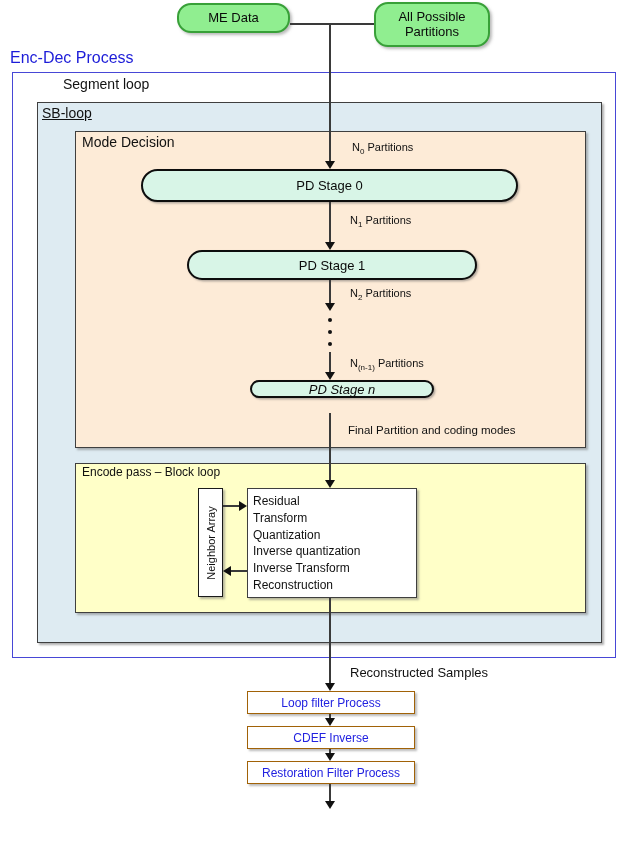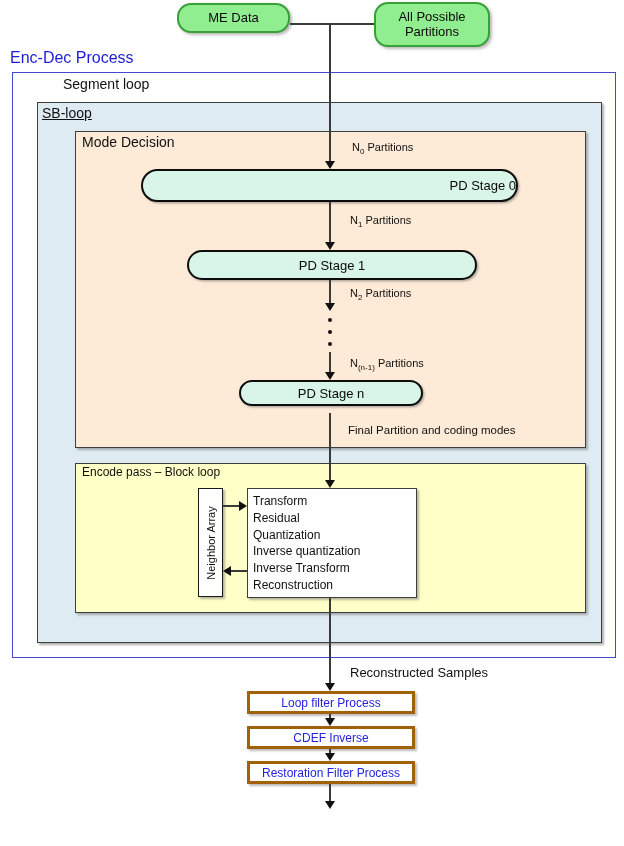--- a/index.html
+++ b/index.html
@@ -39,21 +39,21 @@
   .plabel sub { font-size:8px; }
   .ann { position:absolute; color:#111; white-space:nowrap; z-index:3; }
 
   
   .na-box { position:absolute; left:198px; top:488px; width:25px; height:109px; background:#ffffff; border:1px solid #1a1a1a; box-shadow:2px 2px 2px rgba(110,110,110,.5); z-index:2; }
   .na-box span { position:absolute; left:50%; top:50%; transform:translate(-50%,-50%) rotate(-90deg); white-space:nowrap; font-size:11px; color:#111; }
   .steps-box { position:absolute; left:247px; top:488px; width:170px; height:110px; background:#ffffff; border:1px solid #3f3f3f; box-shadow:2px 2px 2px rgba(110,110,110,.5); z-index:2; padding:4px 0 0 5px; }
   .steps-box div { font-size:12px; line-height:16.8px; color:#111; white-space:nowrap; }
 
   
-  .proc { position:absolute; left:247px; width:168px; height:23px; background:#ffffff; border:3px solid #a16207;
+  .proc { position:absolute; left:247px; width:168px; height:23px; background:#ffffff; border:1px solid #a16207;
           box-shadow:2px 2px 2px rgba(120,120,120,.5); display:flex; align-items:center; justify-content:center;
           font-size:12px; color:#2222e0; z-index:2; white-space:nowrap; }
 </style>
 </head>
 <body>
 
 <div class="canvas">
 
   <div class="title-label">Enc-Dec Process</div>
 
@@ -78,21 +78,21 @@
 
   <div class="hline" style="left:290px; top:23px; width:40px;"></div>
   <div class="hline" style="left:330px; top:23px; width:44px;"></div>
 
   <div class="vline" style="left:329px; top:23px; height:140px;"></div>
   <div class="arr-down" style="left:325px; top:161px;"></div>
   <div class="plabel" style="left:352px; top:141px;">
     <span>N</span><sub>0</sub><span> Partitions</span>
   </div>
 
-  <div class="pill" style="left:141px; top:169px; width:377px; height:33px;justify-content:flex-end;">
+  <div class="pill" style="left:141px; top:169px; width:377px; height:33px;">
     <span>PD Stage 0</span>
   </div>
 
   <div class="vline" style="left:329px; top:202px; height:41px;"></div>
   <div class="arr-down" style="left:325px; top:242px;"></div>
   <div class="plabel" style="left:350px; top:214px;">
     <span>N</span><sub>1</sub><span> Partitions</span>
   </div>
 
   <div class="pill" style="left:187px; top:250px; width:290px; height:30px;">
@@ -108,39 +108,39 @@
   <div class="dot" style="left:328px; top:318px;"></div>
   <div class="dot" style="left:328px; top:330px;"></div>
   <div class="dot" style="left:328px; top:342px;"></div>
 
   <div class="vline" style="left:329px; top:352px; height:20px;"></div>
   <div class="arr-down" style="left:325px; top:372px;"></div>
   <div class="plabel" style="left:350px; top:357px;">
     <span>N</span><sub>(n-1)</sub><span> Partitions</span>
   </div>
 
-  <div class="pill" style="left:239px; top:380px; width:184px; height:26px;">
+  <div class="pill" style="left:250px; top:380px; width:184px; height:18px;font-style:italic;">
     <span>PD Stage n</span>
   </div>
 
   <div class="vline" style="left:329px; top:413px; height:68px;"></div>
   <div class="arr-down" style="left:325px; top:480px;"></div>
   <div class="ann" style="left:348px; top:424px; font-size:11.5px;">Final Partition and coding modes</div>
 
   <div class="na-box">
     <span>Neighbor Array</span>
   </div>
   <div class="hline" style="left:223px; top:505px; width:18px;"></div>
   <div class="arr-right" style="left:239px; top:501px;"></div>
   <div class="hline" style="left:229px; top:570px; width:18px;"></div>
   <div class="arr-left" style="left:223px; top:566px;"></div>
 
   <div class="steps-box">
+    <div>Residual</div>
     <div>Transform</div>
-    <div>Residual</div>
     <div>Quantization</div>
     <div>Inverse quantization</div>
     <div>Inverse Transform</div>
     <div>Reconstruction</div>
   </div>
 
   <div class="vline" style="left:329px; top:598px; height:86px;"></div>
   <div class="arr-down" style="left:325px; top:683px;"></div>
   <div class="ann" style="left:350px; top:665px; font-size:13px;">Reconstructed Samples</div>
 

